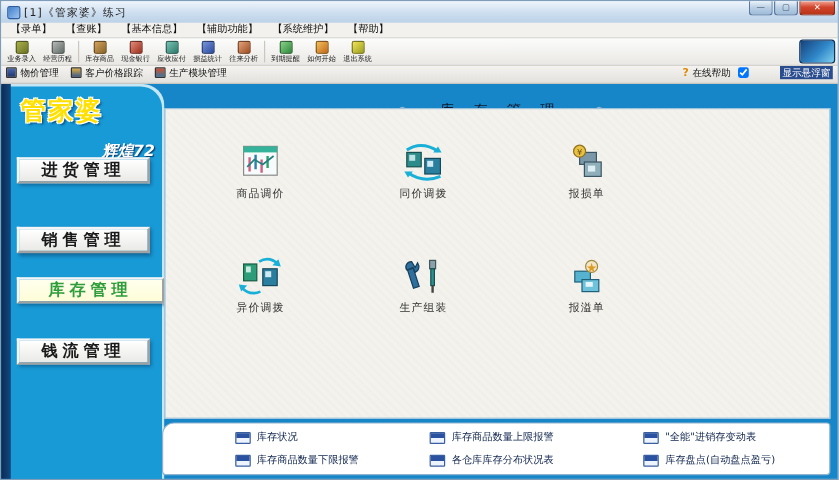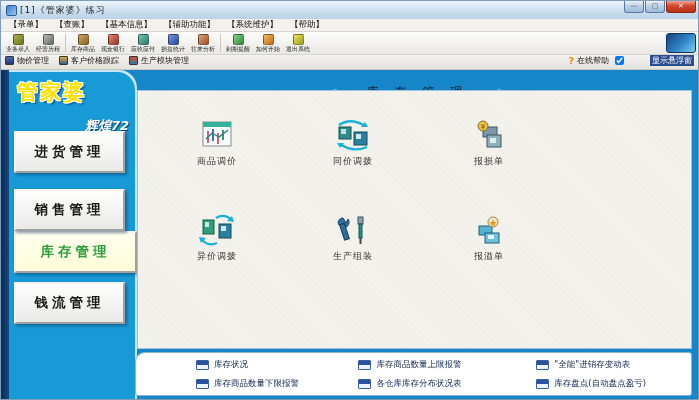--- a/index.html
+++ b/index.html
@@ -58,21 +58,21 @@
   .sidebar { width:136px; position:relative; background:#189ad6; flex-shrink:0;
              border-top-right-radius:18px;
              box-shadow:inset -2px 2px 0 rgba(255,255,255,.75); }
   .sidebar::before { content:""; position:absolute; left:0; top:0; bottom:0; width:8px;
                      background:linear-gradient(90deg,#0a2c55,#14477e); }
   .logo { position:absolute; top:8px; left:16px; width:112px; }
   .logo-main { font-size:21px; font-weight:bold; color:#ffe000; letter-spacing:2px;
                text-shadow:1px 1px 0 #fff,-1px -1px 0 #fff,1px -1px 0 #fff,-1px 1px 0 #fff,2px 2px 2px #00427a; }
   .logo-sub { font-size:13px; font-weight:bold; font-style:italic; color:#fff; text-align:right;
               text-shadow:1px 1px 1px #0a3a6a; margin-top:11px; }
-  .side-btn { position:absolute; left:13px; width:111px; height:42px;
+  .side-btn { position:absolute; left:13px; width:111px; height:22px;
               background:linear-gradient(#ffffff,#e9e9e6); border:2px outset #f5f5f5;
               font-family:Liberation Serif, serif; font-weight:bold; font-size:13.5px; letter-spacing:4px;
               color:#1a1a1a; display:flex; align-items:center; justify-content:center;
               cursor:pointer; box-shadow:2px 2px 3px rgba(0,40,80,.45); }
   .side-btn.active { width:123px; background:linear-gradient(#ffffee,#fdfdd8); color:#2e9e3a; }
 
   
   .main { flex:1; position:relative; }
   .main-header { height:20px; display:flex; align-items:center; justify-content:center; gap:28px;
                  color:#0f172a; font-size:12px; letter-spacing:6px;margin-top:12px; }

